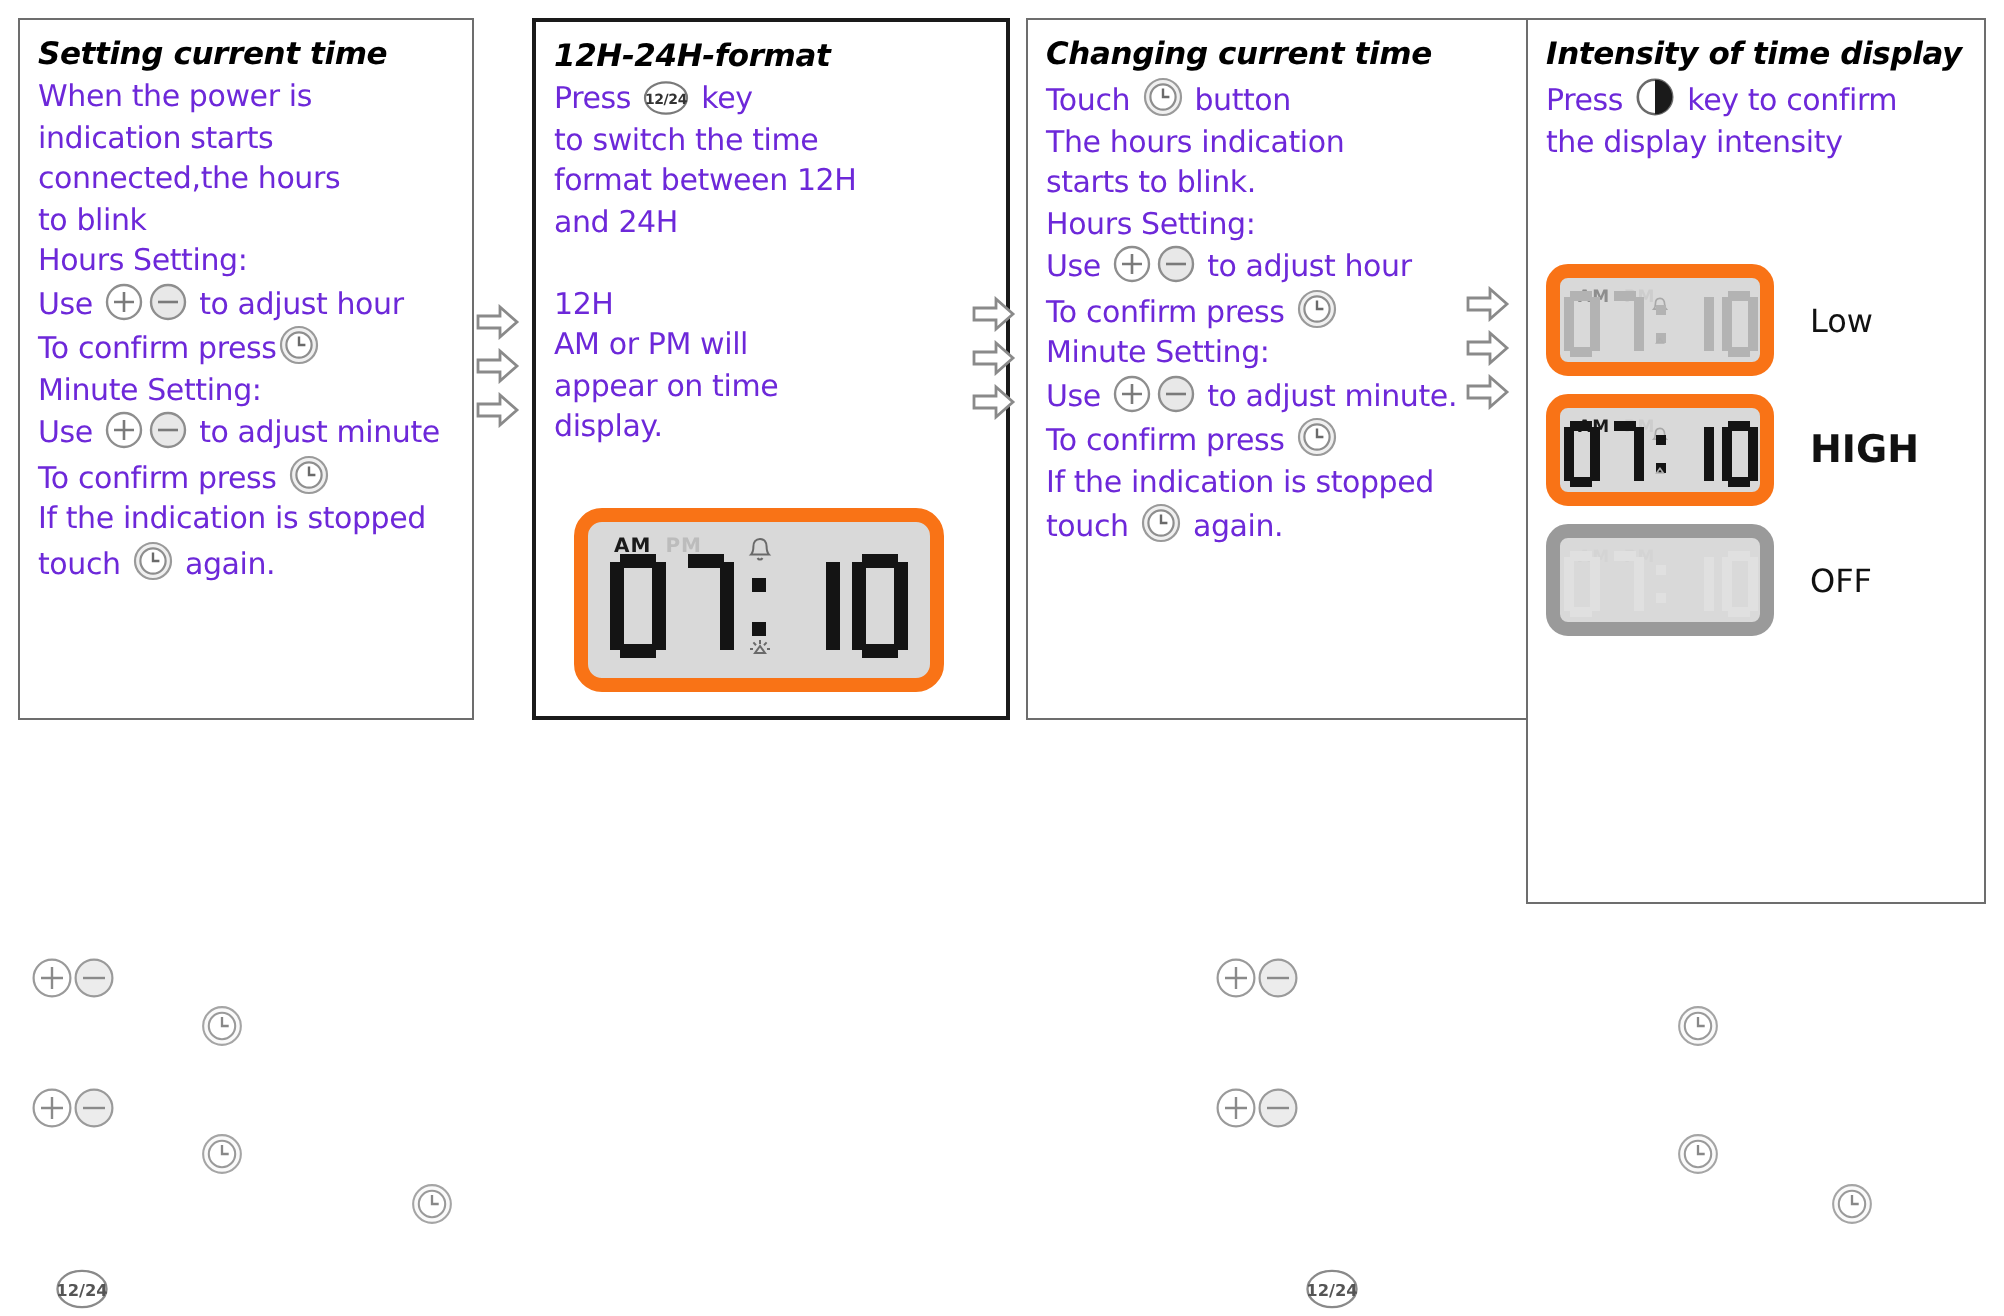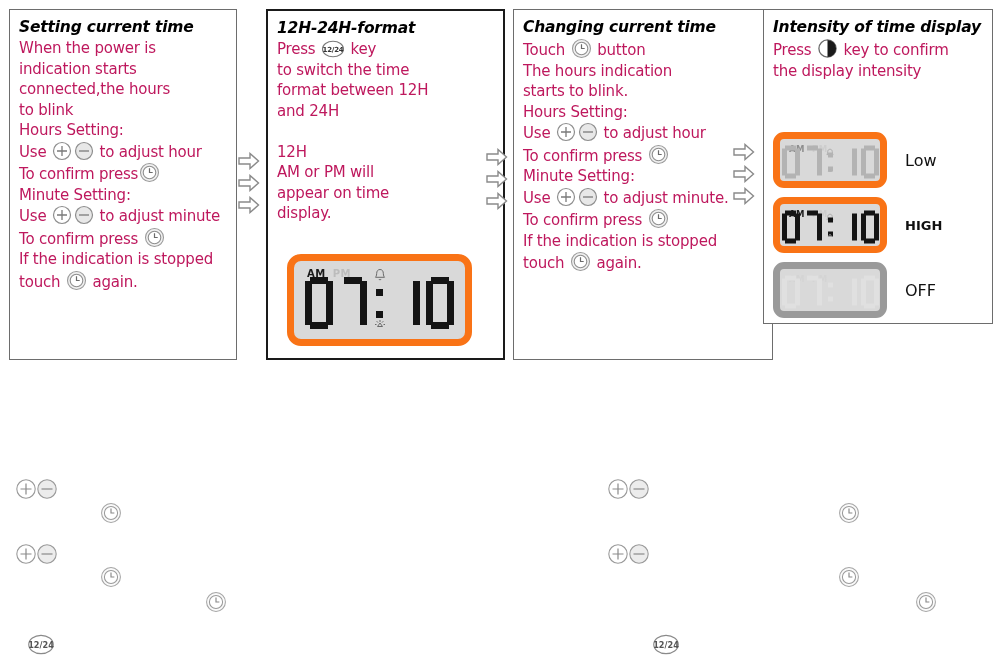--- a/index.html
+++ b/index.html
@@ -22,37 +22,37 @@
     background: #ffffff;
     border: 1px solid #6d6d6d;
     box-sizing: border-box;
     padding: 8px 6px 6px 9px;
   }
   .panel.heavy { border: 2px solid #1a1a1a; }
 
   #panel-1 { left: 9px;   width: 228px; height: 351px; }
   #panel-2 { left: 266px; width: 239px; height: 351px; }
   #panel-3 { left: 513px; width: 260px; height: 351px; }
-  #panel-4 { left: 763px; width: 230px; height: 315px; }
+  #panel-4 { left: 763px; width: 230px; height: 443px; }
 
   .panel-title {
     font-weight: bold;
     font-style: italic;
     font-size: 15.5px;
     line-height: 19px;
     color: #000;
     margin: 0 0 1px 0;
     letter-spacing: -0.2px;
   }
 
   .lines { margin: 0; padding: 0; }
   .line {
     font-size: 15px;
     line-height: 20.5px;
-    color: #be185d;
+    color: #6d28d9;
     white-space: nowrap;
     display: block;
     letter-spacing: -0.2px;
   }
   .line.spacer { height: 20.5px; }
 
   
   .key {
     display: inline-block;
     vertical-align: -4px;
@@ -214,21 +214,21 @@
   }
   .intensity-row {
     display: flex;
     align-items: center;
     gap: 18px;
   }
   .intensity-label {
     font-size: 16px;
     color: #111;
   }
-  .intensity-label.bold { font-weight: bold; font-size: 13px; }
+  .intensity-label.bold { font-weight: bold; font-size: 19px; }
 
   
   .stray {
     position: absolute;
     line-height: 0;
   }
   .stray svg { display: block; }
 </style>
 </head>
 <body>

